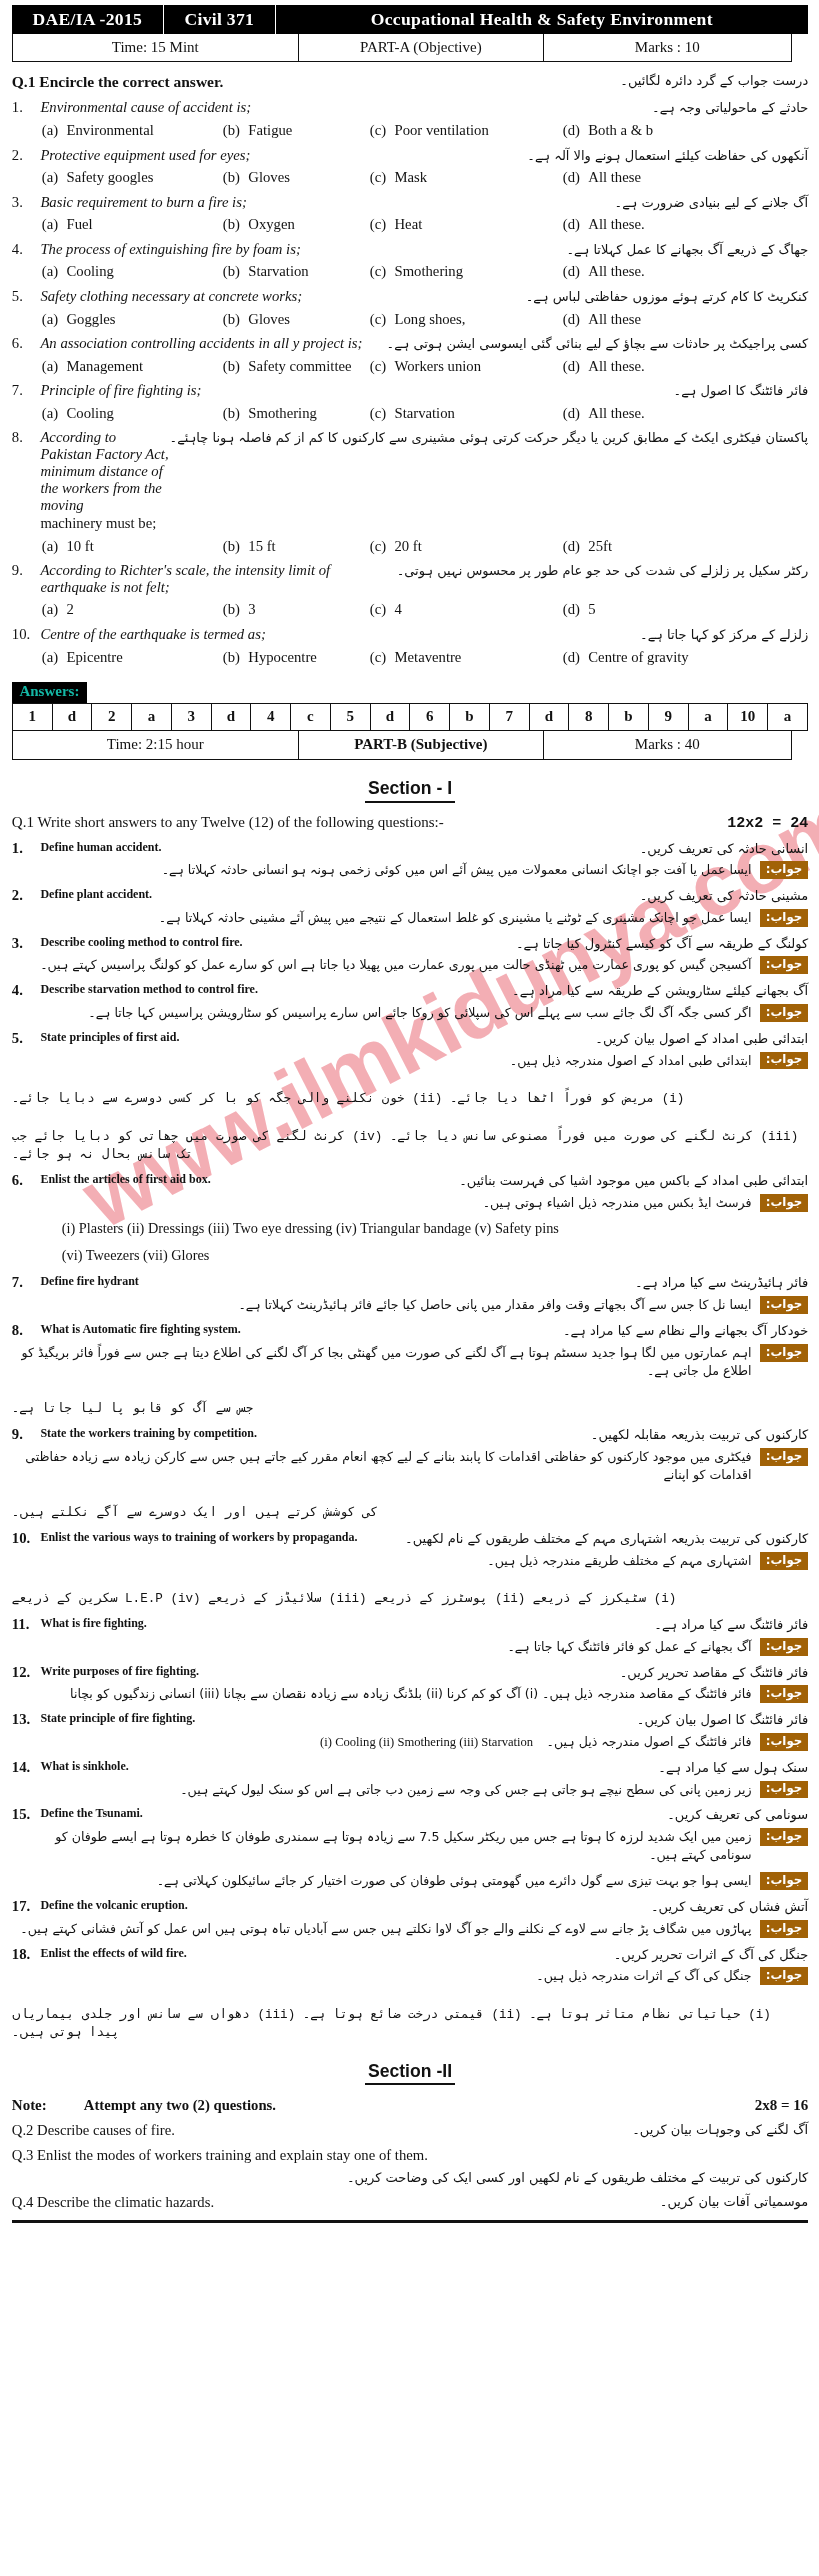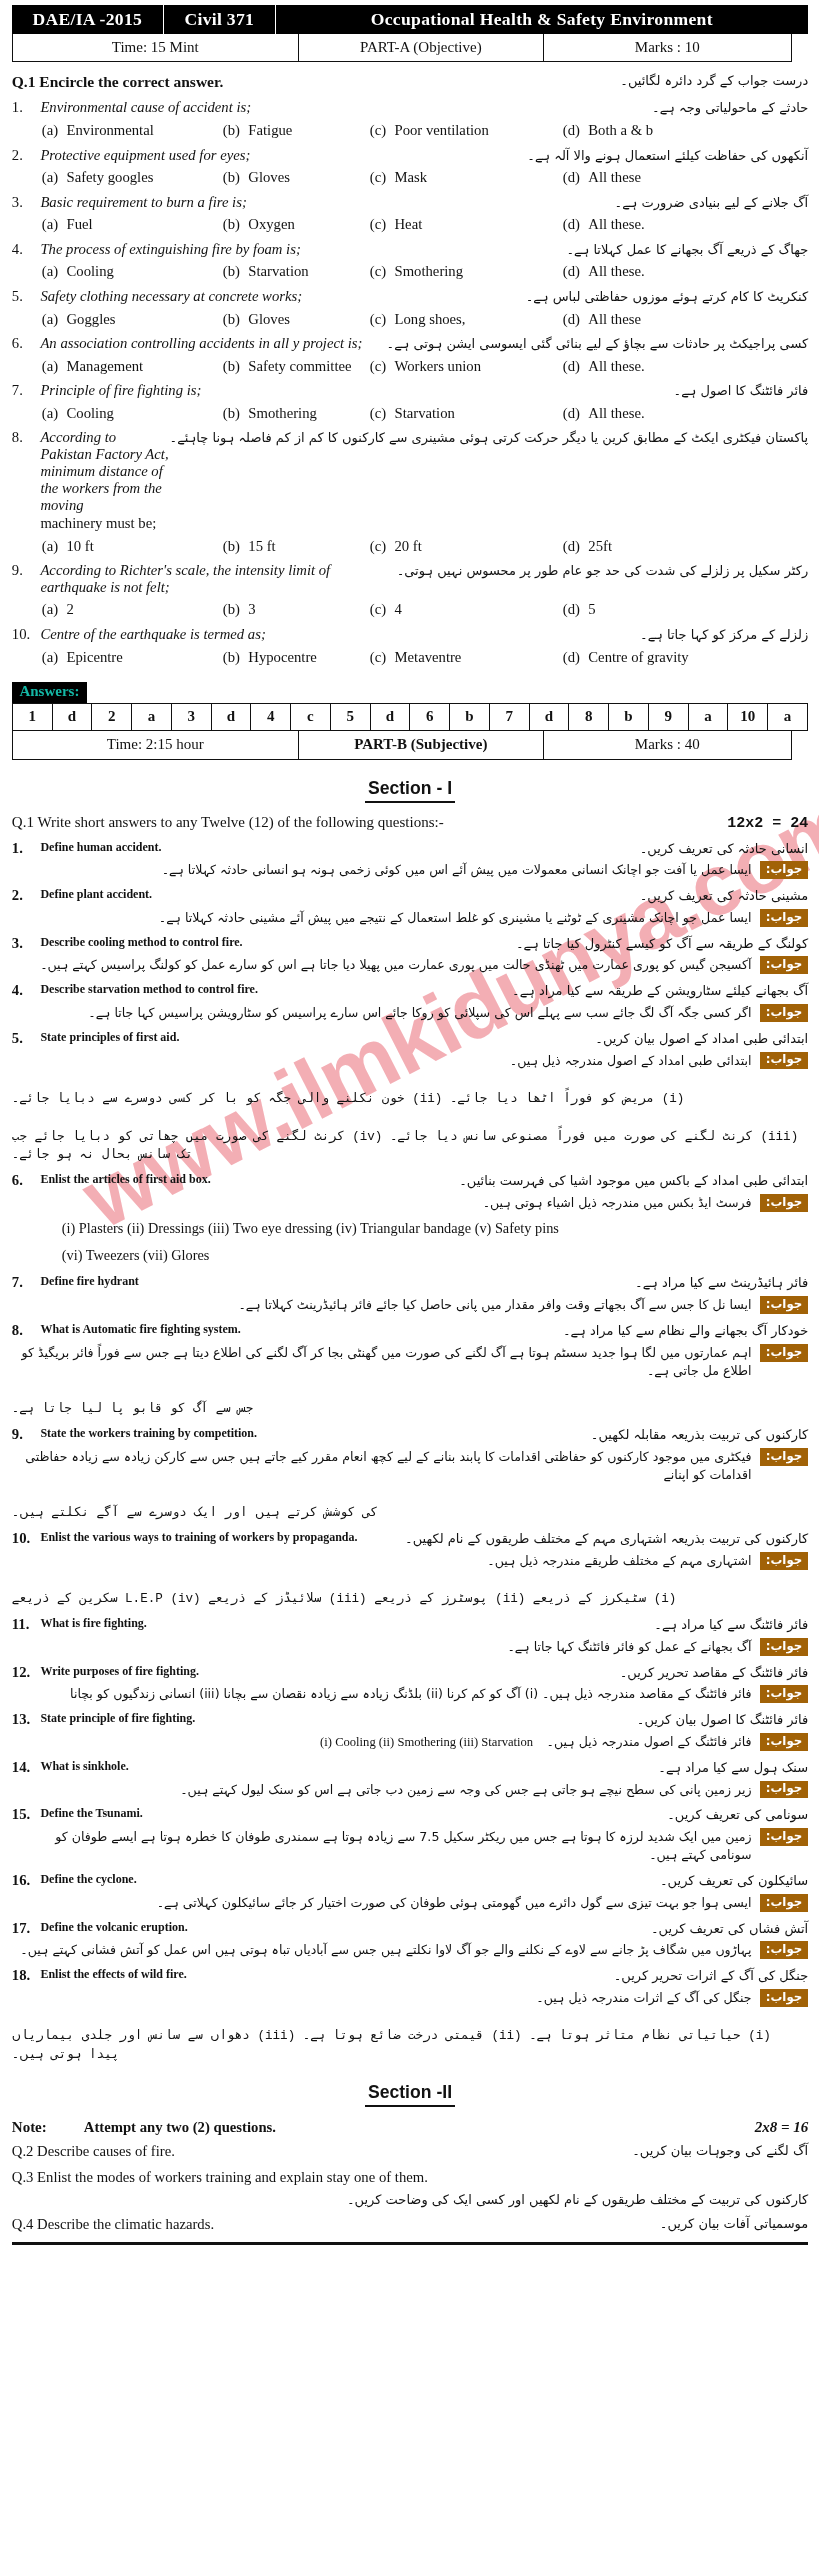--- a/index.html
+++ b/index.html
@@ -237,21 +237,21 @@
 
   
   .noteline{
     display:flex;
     justify-content:space-between;
     align-items:baseline;
     margin-top:11.8px;
   }
   .noteline .lead{font-weight:bold; font-size:15px; width:72px;}
   .noteline .body{flex:1; font-weight:bold; font-size:14.7px;}
-  .noteline .marks{font-weight:bold; font-size:15px;font-style:italic;}
+  .noteline .marks{font-weight:bold; font-size:15px;}
   .bottomrule{
     border-top:3.4px solid #111;
     margin-top:8.4px;
     width:796px;
   }
 </style>
 </head>
 <body>
 
 <div class="page">
@@ -749,25 +749,20 @@
             <div class="num">15.</div>
             <div class="txt">Define the Tsunami.</div>
             <div class="ur">سونامی کی تعریف کریں۔</div>
           </div>
           <div class="ans-row">
             <div class="ans-tag">جواب:</div>
             <div class="ans-txt">زمین میں ایک شدید لرزہ کا ہوتا ہے جس میں ریکٹر سکیل 7.5 سے زیادہ ہوتا ہے سمندری طوفان کا خطرہ ہوتا ہے ایسے طوفان کو سونامی کہتے ہیں۔</div>
           </div>
         </div>
         <div class="sq">
-          <div class="sq-q">
-            <div class="num">16.</div>
-            <div class="txt">Define the cyclone.</div>
-            <div class="ur">سائیکلون کی تعریف کریں۔</div>
-          </div>
           <div class="ans-row">
             <div class="ans-tag">جواب:</div>
             <div class="ans-txt">ایسی ہوا جو بہت تیزی سے گول دائرے میں گھومتی ہوئی طوفان کی صورت اختیار کر جائے سائیکلون کہلاتی ہے۔</div>
           </div>
         </div>
         <div class="sq">
           <div class="sq-q">
             <div class="num">17.</div>
             <div class="txt">Define the volcanic eruption.</div>
             <div class="ur">آتش فشاں کی تعریف کریں۔</div>

